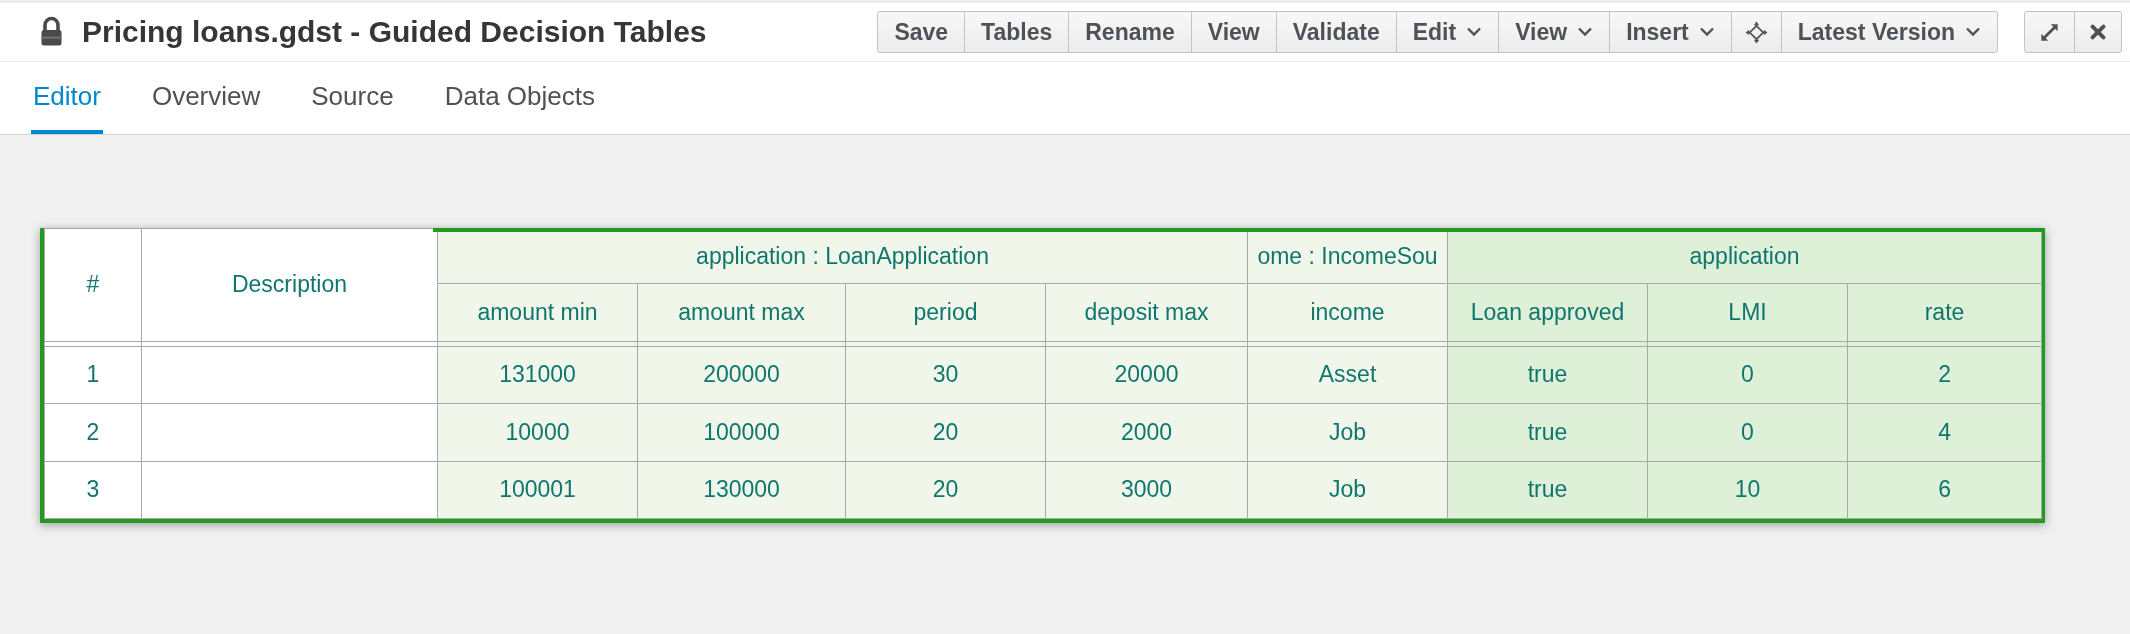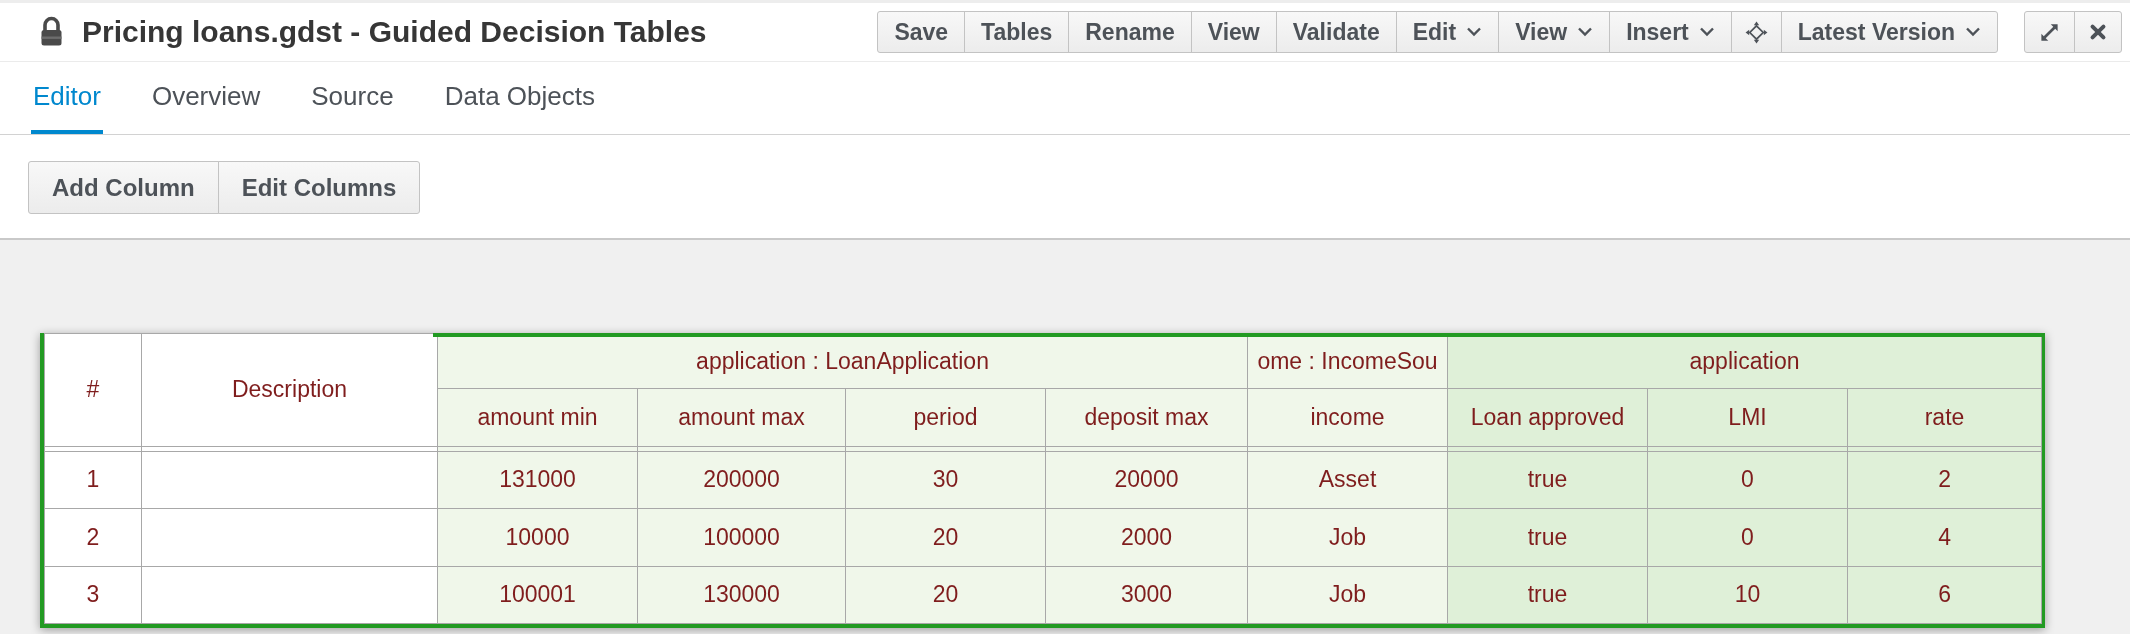--- a/index.html
+++ b/index.html
@@ -87,21 +87,21 @@
   .dt-grid {
     position: absolute; left: 0; top: 59px;
     width: 2005px; height: 295px;
     background: #fff;
     border: 4px solid #229a22; border-top: none;
     box-sizing: border-box;
   }
   table.dt { width: 100%; height: 100%; border-collapse: collapse; table-layout: fixed; }
   .dt td {
     border: 1px solid #a8a8a8;
-    font-size: 23px; color: #7f1d1d;
+    font-size: 23px; color: #0f766e;
     text-align: center; vertical-align: middle;
     padding: 0; overflow: hidden; white-space: nowrap;
   }
   .w  { background: #ffffff; }
   .cg { background: #f0f7ea; }
   .ag { background: #dff0d8; }
   tr.hg  { height: 55px; }
   tr.hs  { height: 57px; }
   tr.sep { height: 5px; }
   tr.dr  { height: 57px; }
@@ -196,26 +196,20 @@
     </div>
   </header>
 
   <nav class="tabbar">
     <div class="tab active">Editor</div>
     <div class="tab">Overview</div>
     <div class="tab">Source</div>
     <div class="tab">Data Objects</div>
   </nav>
 
-  <div class="actionsbar">
-    <div class="btn-group">
-      <button class="btn lg">Add Column</button>
-      <button class="btn lg">Edit Columns</button>
-    </div>
-  </div>
 
   <main class="content">
     <div class="dt-wrap">
       <div class="dt-green-top"></div>
       <div class="dt-grid">
         <table class="dt">
           <colgroup>
             <col style="width:97px">
               <col style="width:296px">
             <col style="width:200px">

